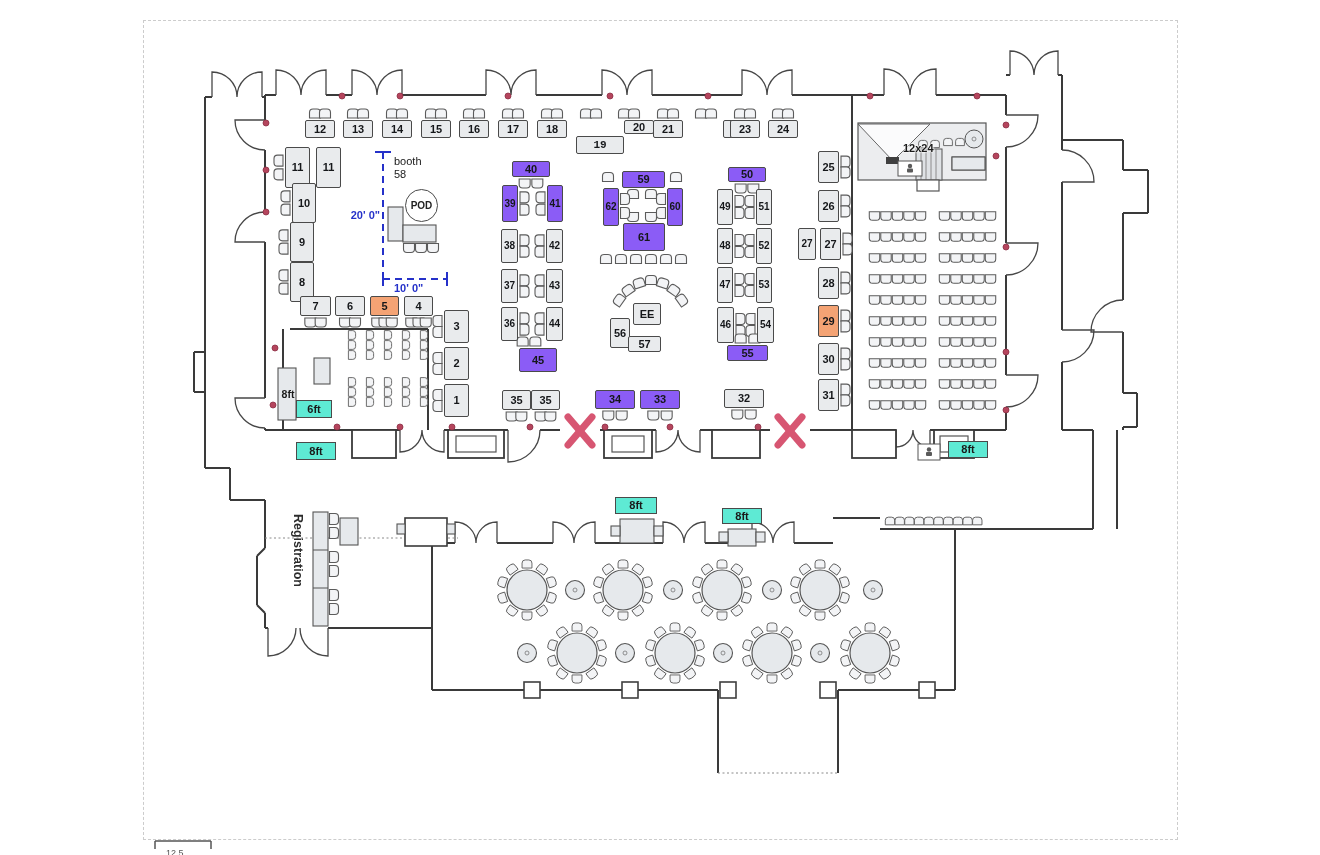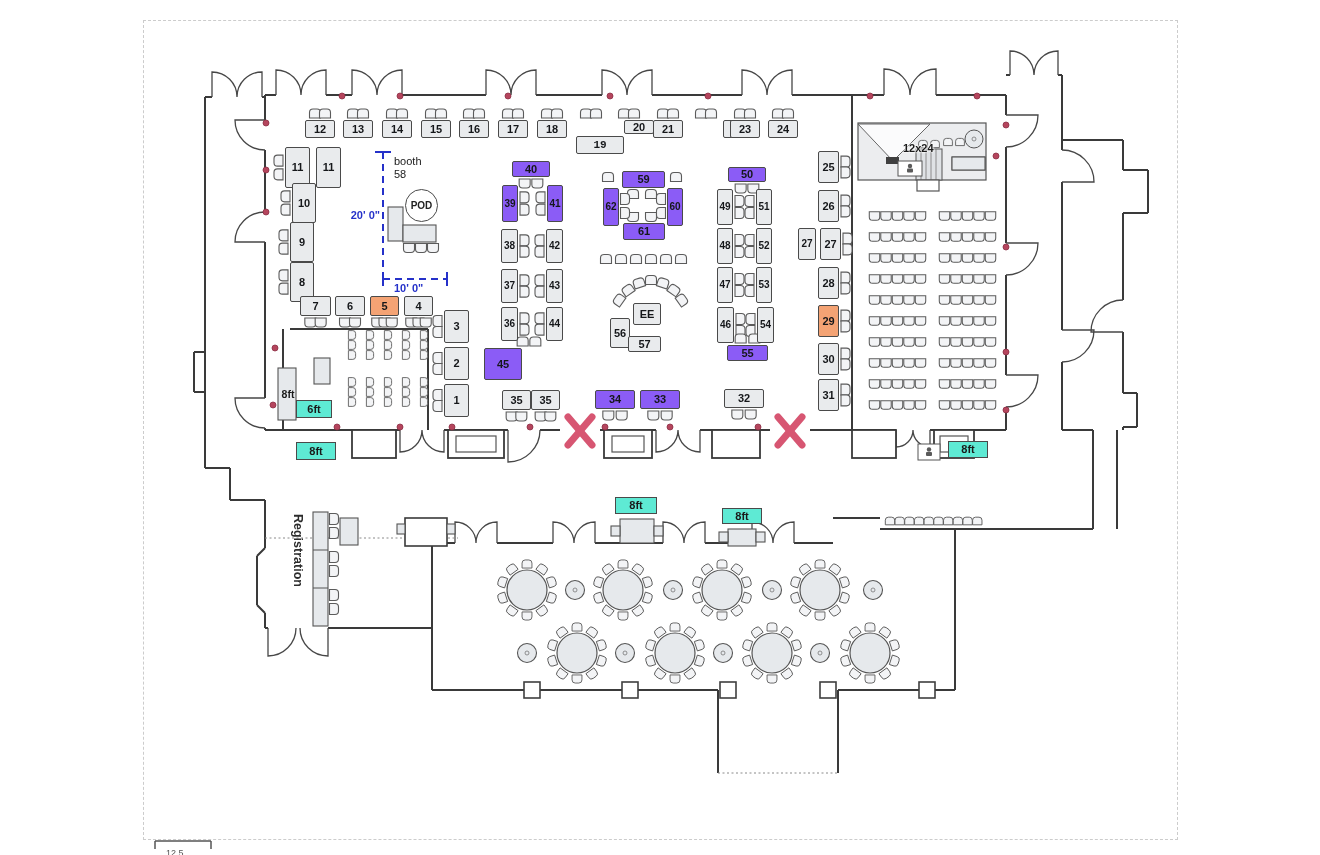--- a/index.html
+++ b/index.html
@@ -573,25 +573,25 @@
       <div class="booth" style="left: 444px; top: 384px; width: 25px; height: 33px;">1</div>
       <div class="booth n" style="left: 512px; top: 161px; width: 38px; height: 16px;">40</div>
       <div class="booth n" style="left: 502px; top: 185px; width: 16px; height: 37px; font-size: 10px;">39</div>
       <div class="booth n" style="left: 547px; top: 185px; width: 16px; height: 37px; font-size: 10px;">41</div>
       <div class="booth" style="left: 501px; top: 229px; width: 17px; height: 34px; font-size: 10px;">38</div>
       <div class="booth" style="left: 546px; top: 229px; width: 17px; height: 34px; font-size: 10px;">42</div>
       <div class="booth" style="left: 501px; top: 269px; width: 17px; height: 34px; font-size: 10px;">37</div>
       <div class="booth" style="left: 546px; top: 269px; width: 17px; height: 34px; font-size: 10px;">43</div>
       <div class="booth" style="left: 501px; top: 307px; width: 17px; height: 34px; font-size: 10px;">36</div>
       <div class="booth" style="left: 546px; top: 307px; width: 17px; height: 34px; font-size: 10px;">44</div>
-      <div class="booth n" style="left: 484px; top: 348px; width: 38px; height: 32px;">45</div>
+      <div class="booth n" style="left: 519px; top: 348px; width: 38px; height: 24px;">45</div>
       <div class="booth n" style="left: 622px; top: 171px; width: 43px; height: 17px;">59</div>
       <div class="booth n" style="left: 603px; top: 188px; width: 16px; height: 38px; font-size: 10px;">62</div>
       <div class="booth n" style="left: 667px; top: 188px; width: 16px; height: 38px; font-size: 10px;">60</div>
-      <div class="booth n" style="left: 623px; top: 223px; width: 42px; height: 17px;">61</div>
+      <div class="booth n" style="left: 623px; top: 223px; width: 42px; height: 28px;">61</div>
       <div class="booth n" style="left: 728px; top: 167px; width: 38px; height: 15px;">50</div>
       <div class="booth" style="left: 717px; top: 189px; width: 16px; height: 36px; font-size: 10px;">49</div>
       <div class="booth" style="left: 756px; top: 189px; width: 16px; height: 36px; font-size: 10px;">51</div>
       <div class="booth" style="left: 717px; top: 228px; width: 16px; height: 36px; font-size: 10px;">48</div>
       <div class="booth" style="left: 756px; top: 228px; width: 16px; height: 36px; font-size: 10px;">52</div>
       <div class="booth" style="left: 717px; top: 267px; width: 16px; height: 36px; font-size: 10px;">47</div>
       <div class="booth" style="left: 756px; top: 267px; width: 16px; height: 36px; font-size: 10px;">53</div>
       <div class="booth" style="left: 717px; top: 307px; width: 17px; height: 36px; font-size: 10px;">46</div>
       <div class="booth" style="left: 757px; top: 307px; width: 17px; height: 36px; font-size: 10px;">54</div>
       <div class="booth n" style="left: 727px; top: 345px; width: 41px; height: 16px;">55</div>

